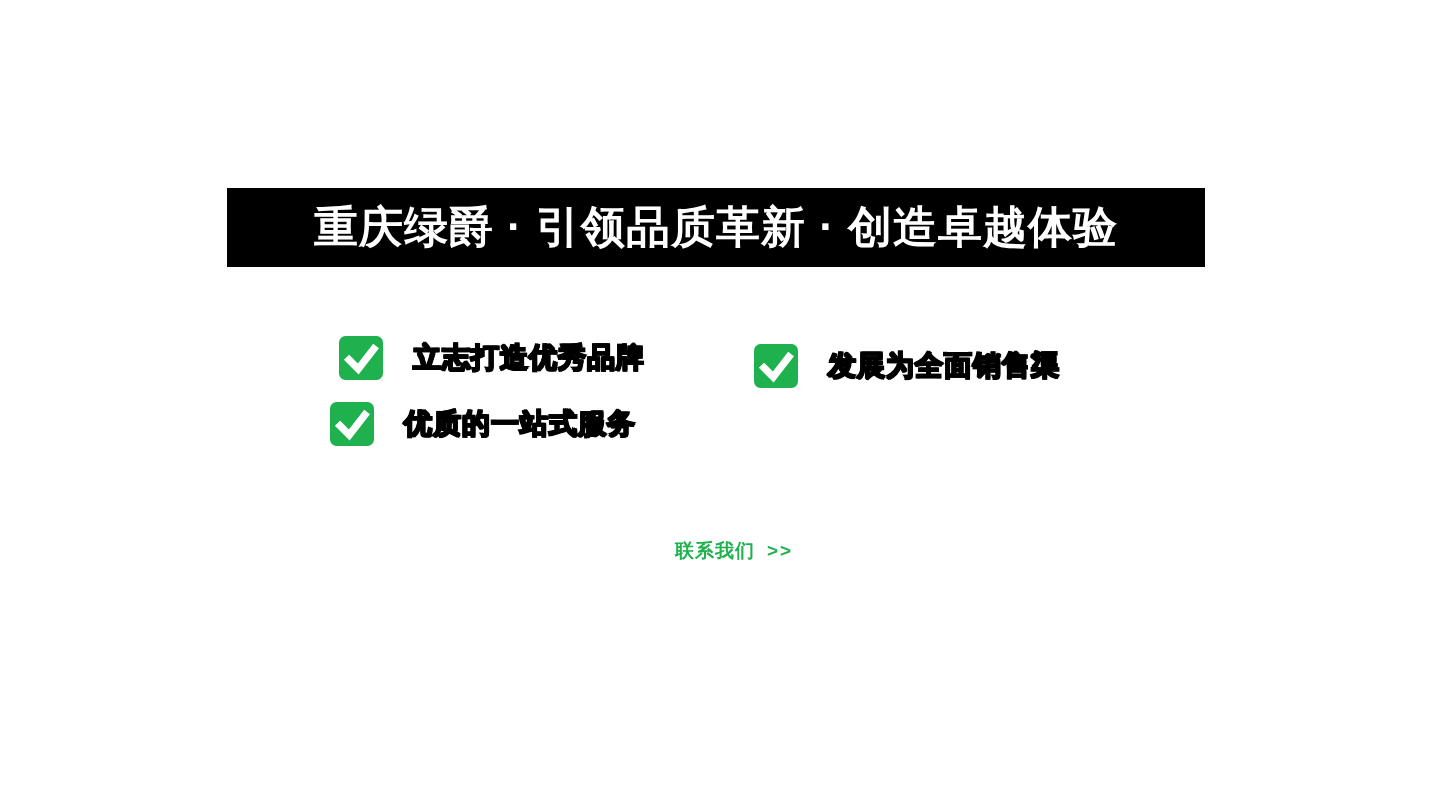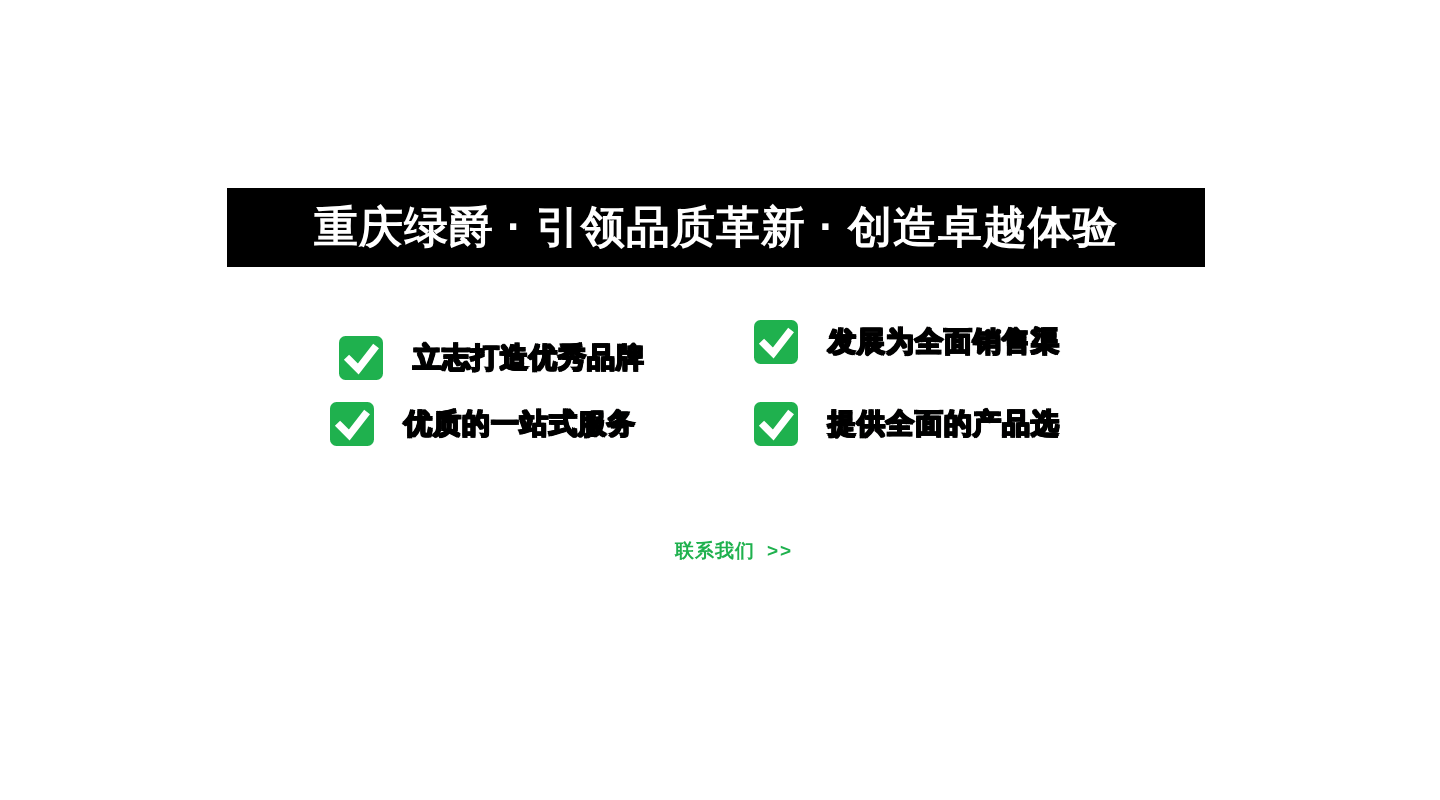--- a/index.html
+++ b/index.html
@@ -77,47 +77,38 @@
   <div class="feature" style="left:339px; top:336px;">
     <span class="icon">
       <svg viewBox="0 0 48 48">
         <rect width="48" height="48" rx="7" fill="#1fb14e"></rect>
         <path d="M11 26 l10 10 L38 14" fill="none" stroke="#ffffff" stroke-width="8" stroke-linecap="square"></path>
       </svg>
     </span>
     <span class="feature-label">立志打造优秀品牌</span>
   </div>
 
-  <div class="feature" style="left:754px; top:320px;">
+  <div class="feature" style="left:754px; top:344px;">
     <span class="icon">
       <svg viewBox="0 0 48 48">
         <rect width="48" height="48" rx="7" fill="#1fb14e"></rect>
         <path d="M11 26 l10 10 L38 14" fill="none" stroke="#ffffff" stroke-width="8" stroke-linecap="square"></path>
       </svg>
     </span>
     <span class="feature-label">发展为全面销售渠</span>
   </div>
 
   <div class="feature" style="left:330px; top:402px;">
     <span class="icon">
       <svg viewBox="0 0 48 48">
         <rect width="48" height="48" rx="7" fill="#1fb14e"></rect>
         <path d="M11 26 l10 10 L38 14" fill="none" stroke="#ffffff" stroke-width="8" stroke-linecap="square"></path>
       </svg>
     </span>
     <span class="feature-label">优质的一站式服务</span>
   </div>
 
-  <div class="feature" style="left:754px; top:402px;">
-    <span class="icon">
-      <svg viewBox="0 0 48 48">
-        <rect width="48" height="48" rx="7" fill="#1fb14e"></rect>
-        <path d="M11 26 l10 10 L38 14" fill="none" stroke="#ffffff" stroke-width="8" stroke-linecap="square"></path>
-      </svg>
-    </span>
-    <span class="feature-label">提供全面的产品选</span>
-  </div>
 
   <div class="contact">
     <span>联系我们</span><span class="arrow">&gt;&gt;</span>
   </div>
 
 </div>
 
 </body></html>

